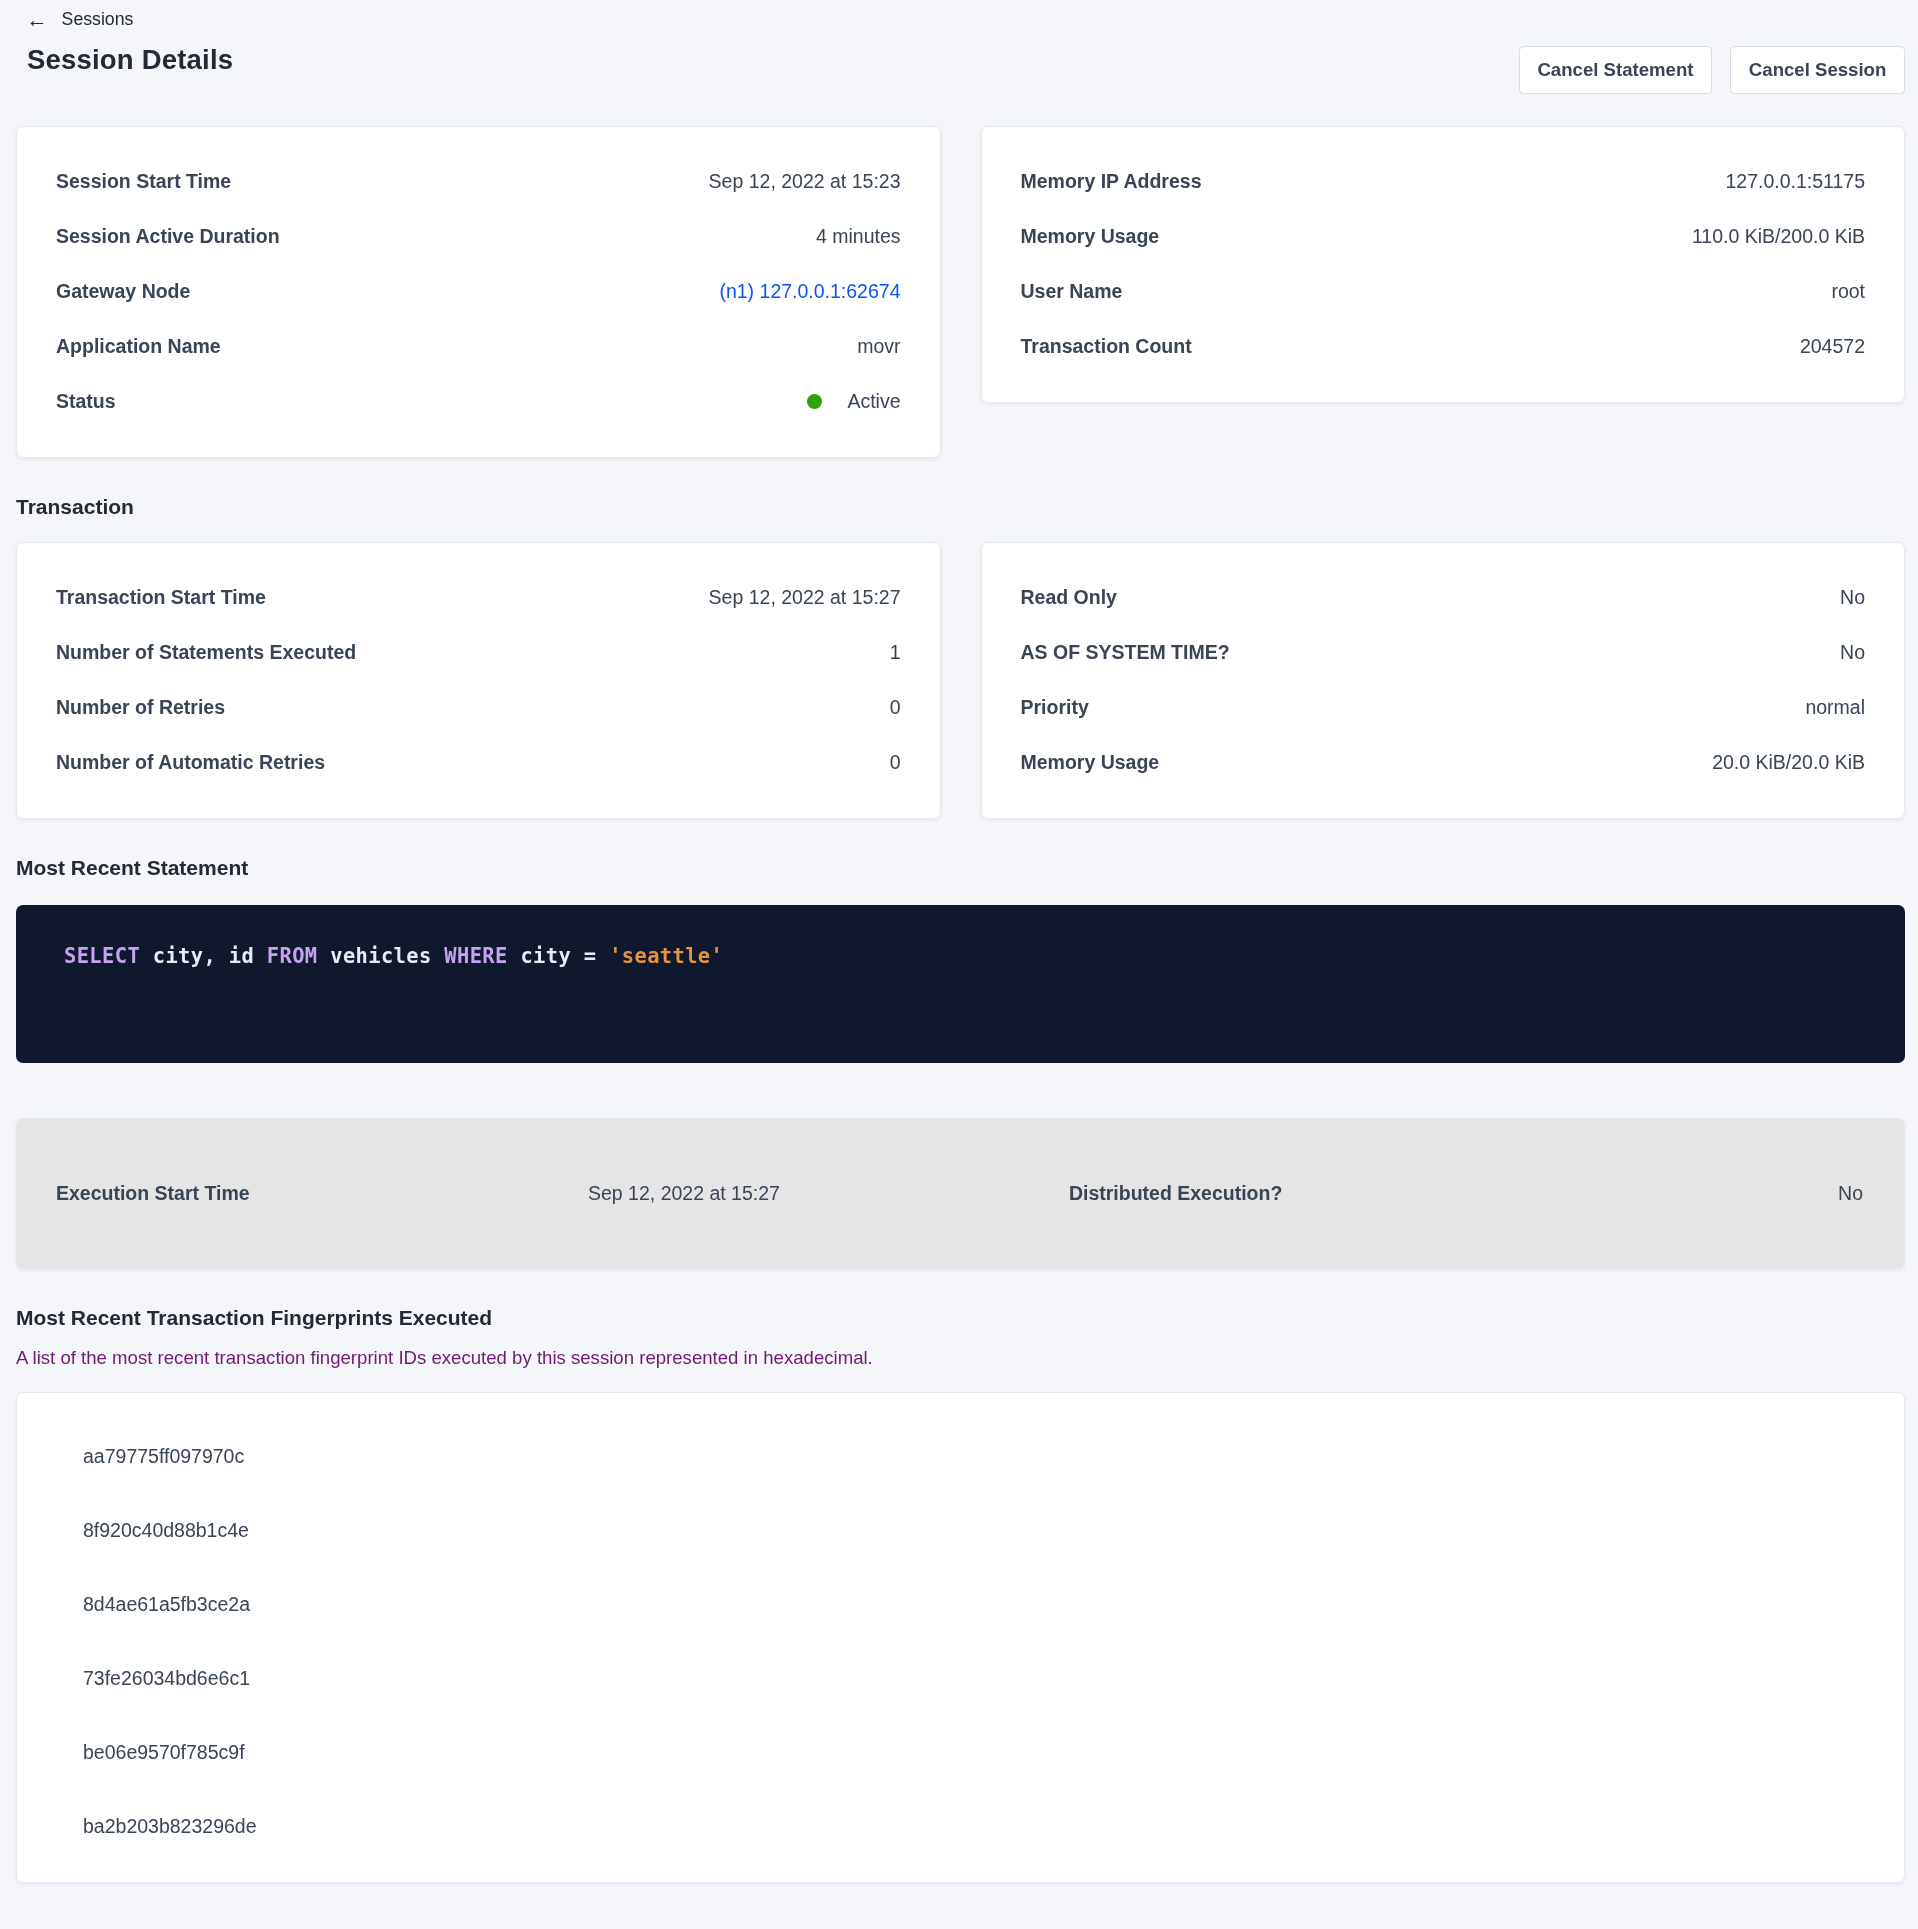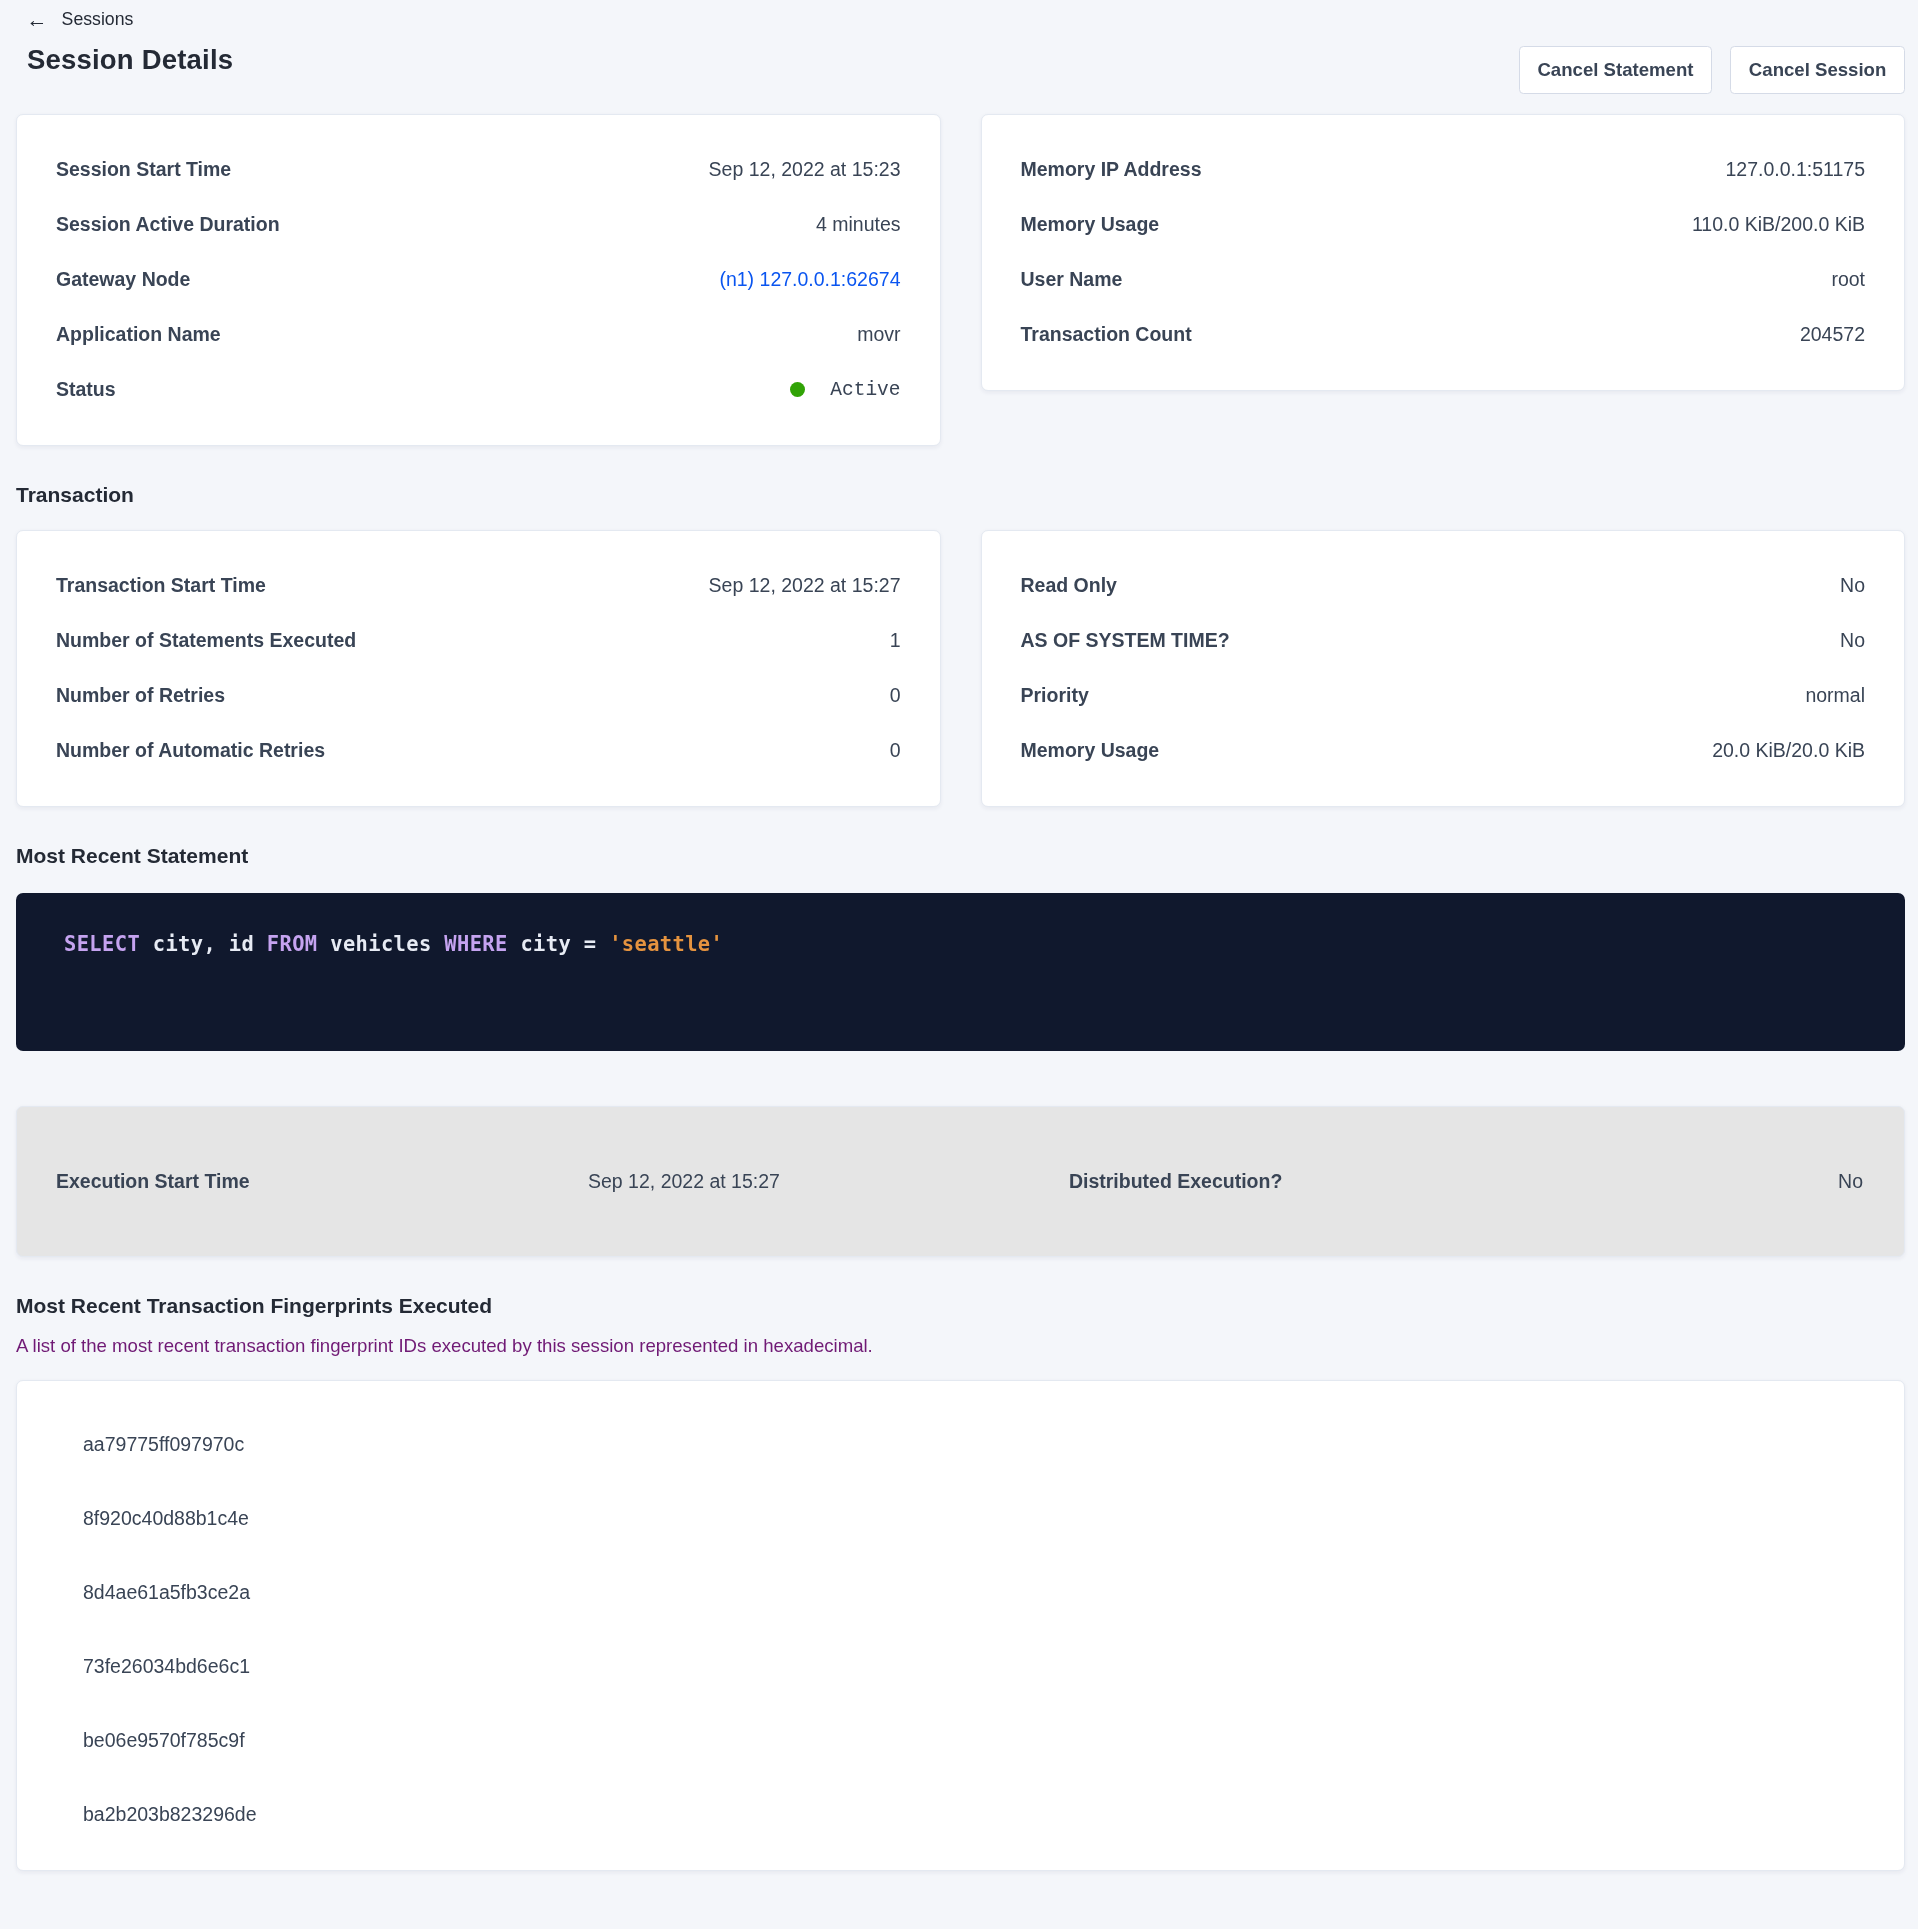--- a/index.html
+++ b/index.html
@@ -22,31 +22,31 @@
   .header-row { display: flex; align-items: flex-start; justify-content: space-between; margin-top: 10.6px; margin-left: 11px; }
   .page-title { font-size: 27.5px; font-weight: bold; color: #242a35; letter-spacing: 0.2px; }
   .header-buttons { display: flex; gap: 18px; margin-top: 1.8px; }
   .btn {
     background: #ffffff; border: 0.9px solid #d5dbe7; border-radius: 4.4px;
     height: 48px; padding: 0 17.7px; font-family: "Liberation Sans", sans-serif;
     font-size: 18.6px; font-weight: bold; color: #394455; cursor: pointer;
   }
 
   
-  .cards-row { display: flex; gap: 40px; align-items: flex-start; margin-top: 20px; }
+  .cards-row { display: flex; gap: 40px; align-items: flex-start; margin-top: 32px; }
   .card {
     background: #ffffff; border: 0.9px solid #e4e9f1; border-radius: 7px;
     box-shadow: 0 1.8px 4.4px rgba(26, 38, 77, 0.06);
     flex: 1 1 0; padding: 27.5px 39px;
   }
   .kv-row { display: flex; align-items: center; justify-content: space-between; height: 55px; }
   .kv-label { font-size: 19.5px; font-weight: bold; color: #394455; }
   .kv-value { font-size: 19.5px; color: #394455; text-align: right; }
   .kv-value.link { color: #0a55f0; cursor: pointer; }
-  .status-wrap { display: flex; align-items: center; gap: 25px; font-family: Liberation Mono, monospace; }
+  .status-wrap { display: flex; align-items: center; gap: 25px; }
   .status-dot { width: 15px; height: 15px; border-radius: 50%; background: #31a306; }
 
   
   .section-heading { font-size: 21px; color: #242a35; margin-top: 37px; }
   .section-desc { font-size: 18.6px; color: #701a75; margin-top: 17.7px; }
   .cards-row.tight { margin-top: 23px; }
 
   
   .code-block {
     margin-top: 25px; background: #10182d; border-radius: 7px;

